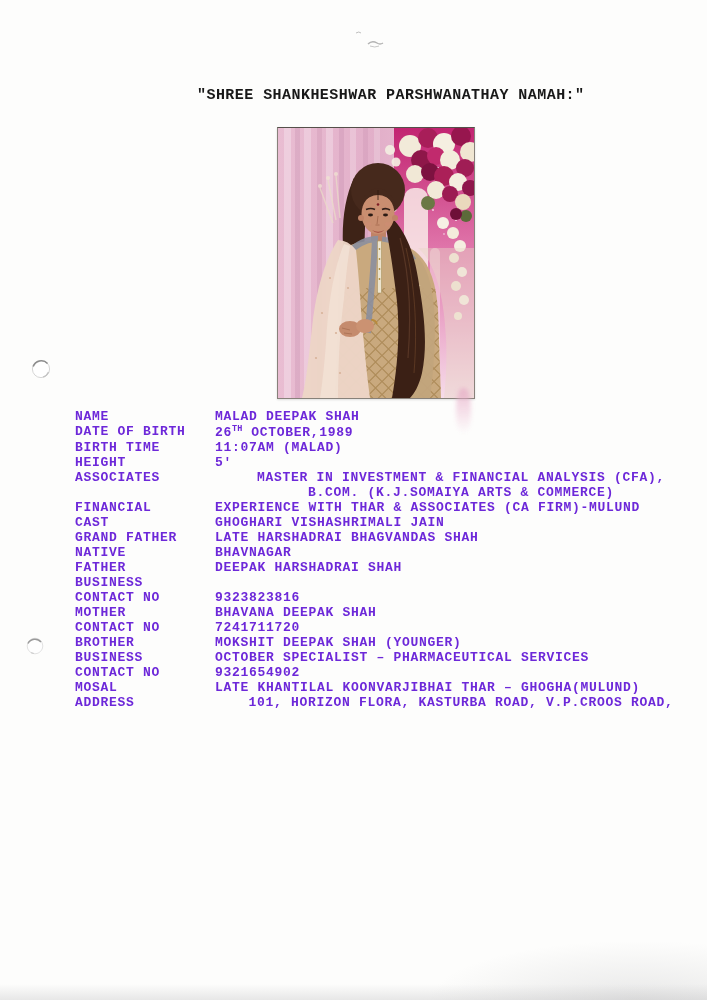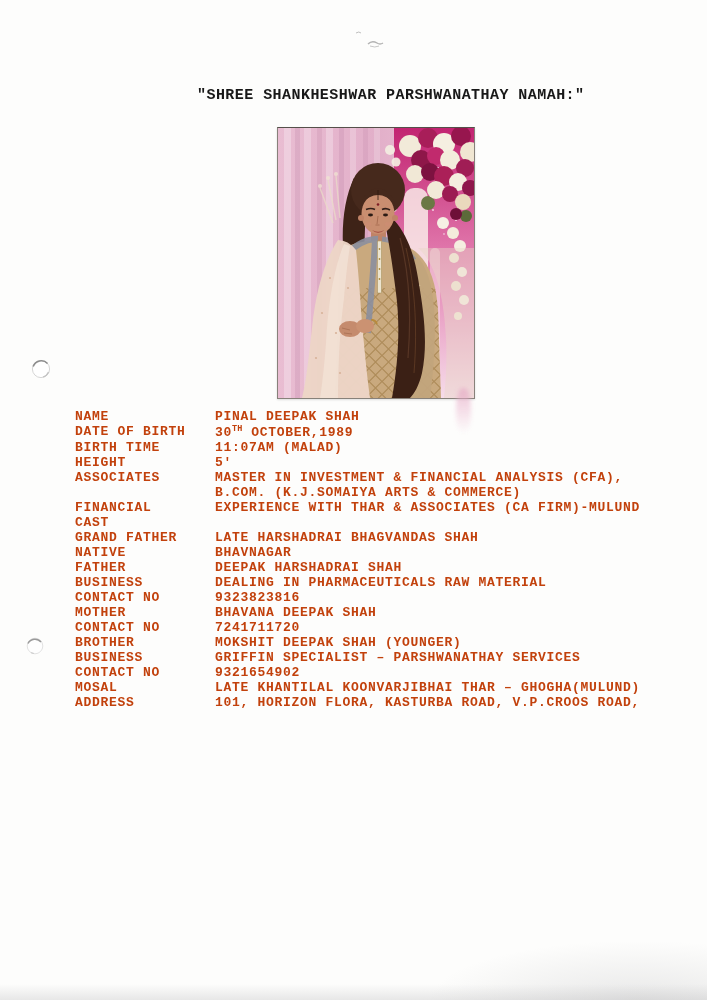--- a/index.html
+++ b/index.html
@@ -35,23 +35,23 @@
   .photo{
     position:absolute;top:127px;left:277px;width:196px;height:270px;
     border:1px solid #87817a;border-top-color:#55504a;box-sizing:content-box;
     box-shadow:0 1px 2px rgba(0,0,0,.12);
     background:#e2afc9;
   }
   .photo svg{display:block;width:196px;height:270px;}
   
   .fields{position:absolute;top:409px;left:0;right:0;}
   .row{display:grid;grid-template-columns:140px auto;margin-left:75px;line-height:24.7px;}
-  .lbl,.val{font:bold 13px "Liberation Mono",monospace;letter-spacing:.7px;color:#c2410c;}
+  .lbl,.val{font:bold 13px "Liberation Mono",monospace;letter-spacing:.7px;color:#6d28d9;}
   .val sup{font-size:8.5px;letter-spacing:.2px;}
-  .line{display:block;}
+  .line{display:block;text-align:center;}
 </style>
 </head>
 <body>
 
 <div class="page">
 
   <div class="doc-title">"SHREE SHANKHESHWAR PARSHWANATHAY NAMAH:"</div>
 
   <svg class="scan-mark" width="34" height="22" viewBox="0 0 34 22">
     <path d="M4 3 q3 -2 5 0" stroke="#8a8a8a" stroke-width="1" fill="none"></path>
@@ -224,26 +224,26 @@
       </g>
     </svg>
   </div>
 
   <div class="pink-streak"></div>
 
   <div class="fields">
 
     <div class="row">
       <span class="lbl">NAME</span>
-      <span class="val">PINAL DEEPAK SHAH</span>
+      <span class="val">MALAD DEEPAK SHAH</span>
     </div>
 
     <div class="row">
       <span class="lbl">DATE OF BIRTH</span>
-      <span class="val"><span>30</span><sup>TH</sup><span> OCTOBER,1989</span></span>
+      <span class="val"><span>26</span><sup>TH</sup><span> OCTOBER,1989</span></span>
     </div>
 
     <div class="row">
       <span class="lbl">BIRTH TIME</span>
       <span class="val">11:07AM (MALAD)</span>
     </div>
 
     <div class="row">
       <span class="lbl">HEIGHT</span>
       <span class="val">5'</span>
@@ -257,40 +257,40 @@
       </span>
     </div>
 
     <div class="row">
       <span class="lbl">FINANCIAL</span>
       <span class="val">EXPERIENCE WITH THAR &amp; ASSOCIATES (CA FIRM)-MULUND</span>
     </div>
 
     <div class="row">
       <span class="lbl">CAST</span>
+      <span class="val">GHOGHARI VISHASHRIMALI JAIN</span>
     </div>
 
     <div class="row">
       <span class="lbl">GRAND FATHER</span>
       <span class="val">LATE HARSHADRAI BHAGVANDAS SHAH</span>
     </div>
 
     <div class="row">
       <span class="lbl">NATIVE</span>
       <span class="val">BHAVNAGAR</span>
     </div>
 
     <div class="row">
       <span class="lbl">FATHER</span>
       <span class="val">DEEPAK HARSHADRAI SHAH</span>
     </div>
 
     <div class="row">
       <span class="lbl">BUSINESS</span>
-      <span class="val">DEALING IN PHARMACEUTICALS RAW MATERIAL</span>
     </div>
 
     <div class="row">
       <span class="lbl">CONTACT NO</span>
       <span class="val">9323823816</span>
     </div>
 
     <div class="row">
       <span class="lbl">MOTHER</span>
       <span class="val">BHAVANA DEEPAK SHAH</span>
@@ -301,21 +301,21 @@
       <span class="val">7241711720</span>
     </div>
 
     <div class="row">
       <span class="lbl">BROTHER</span>
       <span class="val">MOKSHIT DEEPAK SHAH (YOUNGER)</span>
     </div>
 
     <div class="row">
       <span class="lbl">BUSINESS</span>
-      <span class="val">GRIFFIN SPECIALIST – PARSHWANATHAY SERVICES</span>
+      <span class="val">OCTOBER SPECIALIST – PHARMACEUTICAL SERVICES</span>
     </div>
 
     <div class="row">
       <span class="lbl">CONTACT NO</span>
       <span class="val">9321654902</span>
     </div>
 
     <div class="row">
       <span class="lbl">MOSAL</span>
       <span class="val">LATE KHANTILAL KOONVARJIBHAI THAR – GHOGHA(MULUND)</span>

